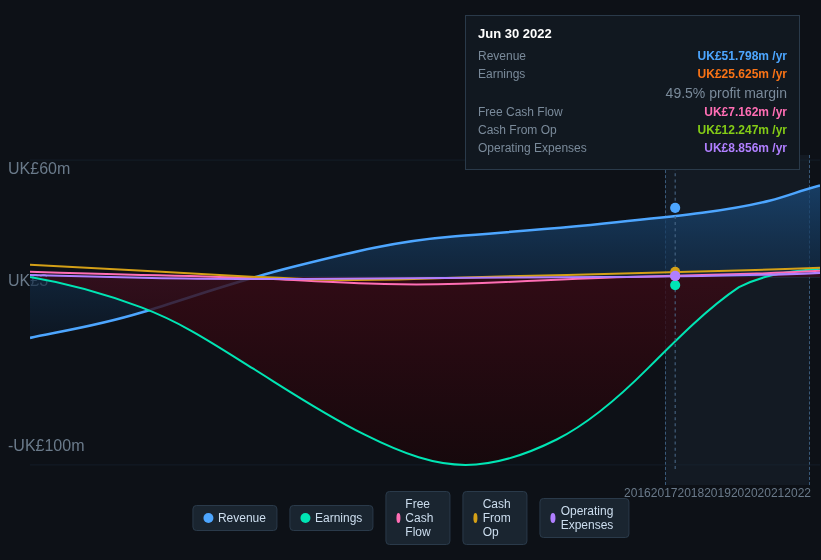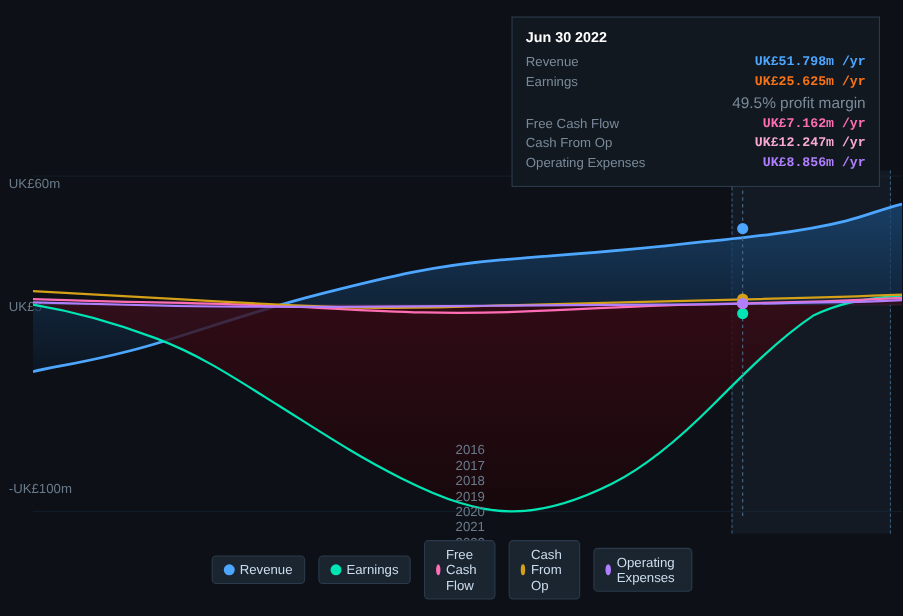--- a/index.html
+++ b/index.html
@@ -45,57 +45,55 @@
     }
 
     .tooltip-label {
       color: #7a8a9a;
       font-size: 12px;
     }
 
     .tooltip-value {
       font-size: 12px;
       font-weight: bold;
-      font-family: Liberation Mono, monospace;
     }
 
     .tooltip-value.blue { color: #4da6ff; }
     .tooltip-value.green { color: #f97316; }
     .tooltip-value.pink { color: #ff6eb4; }
-    .tooltip-value.orange { color: #f9a8d4; margin-left: 13px; }
+    .tooltip-value.orange { color: #84cc16; margin-left: 13px; }
     .tooltip-value.purple { color: #b07fff; }
 
     .tooltip-margin {
       color: #7a8a9a;
       font-size: 14px;
       text-align: right;
       margin-bottom: 4px;
     }
 
     
     .y-label {
       position: absolute;
       color: #6a7a8a;
-      font-size: 12px;
+      font-size: 16px;
       left: 8px;
     }
 
     .y-label-top { top: 160px; }
     .y-label-mid { top: 272px; }
     .y-label-bot { top: 437px; }
 
     
     .x-labels {
       position: absolute;
       bottom: 60px;
       left: 44px;
       right: 10px;
       display: flex;
       justify-content: flex-end;
-      flex-direction: column;
     }
 
     .x-label {
       color: #6a7a8a;
       font-size: 12px;
       text-align: center;
     }
 
     
     .chart-svg {

